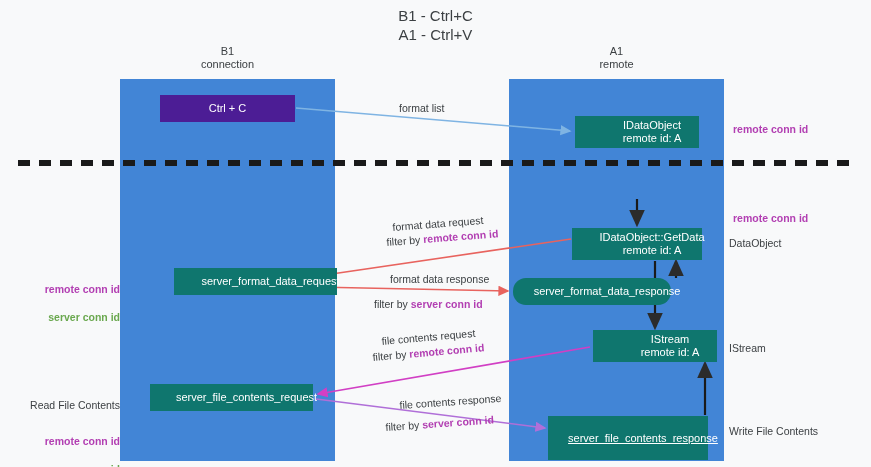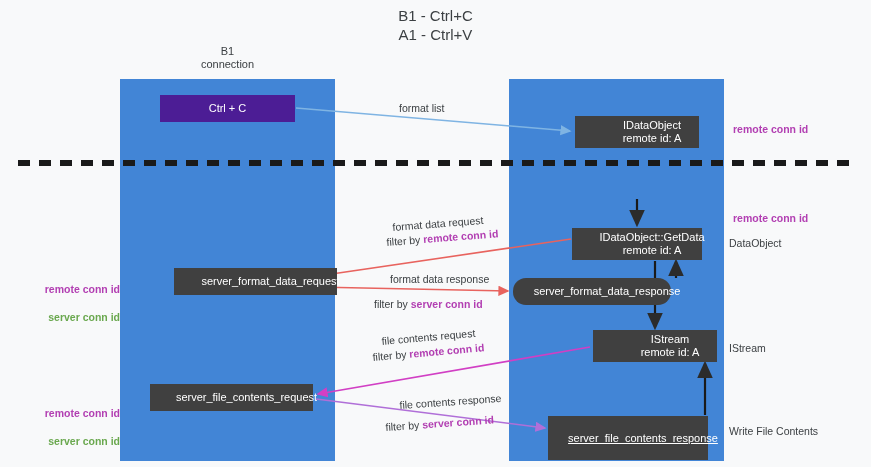--- a/index.html
+++ b/index.html
@@ -29,21 +29,21 @@
   #lane-b1{left:120px;top:79px;width:215px;height:382px;}
   #lane-a1{left:509px;top:79px;width:215px;height:382px;}
 
   .node{
     position:absolute;box-sizing:border-box;
     display:flex;flex-direction:column;align-items:center;justify-content:center;
     color:#ffffff;font-size:11px;line-height:13px;text-align:center;
     white-space:pre-line;padding:2px 4px;
   }
   .green{background:#4c1d95;}
-  .orange{background:#404040;padding-left:34px;}
+  .orange{background:#0f766e;padding-left:34px;}
 
   
   #n-ctrlc{left:160px;top:95px;width:135px;height:27px;}
   #n-sfdreq{left:150px;top:268px;width:163px;height:27px;margin-left:24px;}
   #n-sfcreq{left:150px;top:384px;width:163px;height:27px;}
 
   
   #n-idataobject{left:575px;top:116px;width:124px;height:32px;}
   #n-ctrlv{left:578px;top:172px;width:118px;height:26px;}
   #n-getdata{left:572px;top:228px;width:130px;height:32px;}
@@ -92,20 +92,22 @@
 </head>
 <body>
 
 <div id="stage">
 
   <div class="title">B1 - Ctrl+C
 A1 - Ctrl+V</div>
 
   <div class="col-head" id="head-b1">B1
 connection</div>
+  <div class="col-head" id="head-a1">A1
+remote</div>
 
   <div class="lane" id="lane-b1"></div>
   <div class="lane" id="lane-a1"></div>
 
   <svg id="wires">
     <defs>
       <marker id="ar-blue" markerWidth="7" markerHeight="7" refX="6" refY="3.2" orient="auto">
         <path d="M0,0 L7,3.2 L0,6.4 z" fill="#7fb4e3"></path>
       </marker>
       <marker id="ar-red" markerWidth="7" markerHeight="7" refX="6" refY="3.2" orient="auto">
@@ -161,20 +163,21 @@
   <div class="side-label right plain" id="lbl-dataobject">DataObject</div>
   <div class="side-label right plain" id="lbl-istream">IStream</div>
   <div class="side-label right plain" id="lbl-writefile">Write File Contents</div>
 
   <div class="side-label left" id="lbl-left-conn">
     <div class="remote">remote conn id</div>
     <div class="server">server conn id</div>
   </div>
 
   <div class="side-label left" id="lbl-left-read">
+    <div class="plain">Read File Contents</div>
     <div class="remote" style="margin-top:8px">remote conn id</div>
     <div class="server">server conn id</div>
   </div>
 
   <div class="edge-label" id="el-formatlist">format list</div>
 
   <div class="edge-label" id="el-fdreq1">format data request</div>
   <div class="edge-label" id="el-fdreq2"><span>filter by </span><span class="kw-remote">remote conn id</span></div>
 
   <div class="edge-label" id="el-fdres1">format data response</div>

